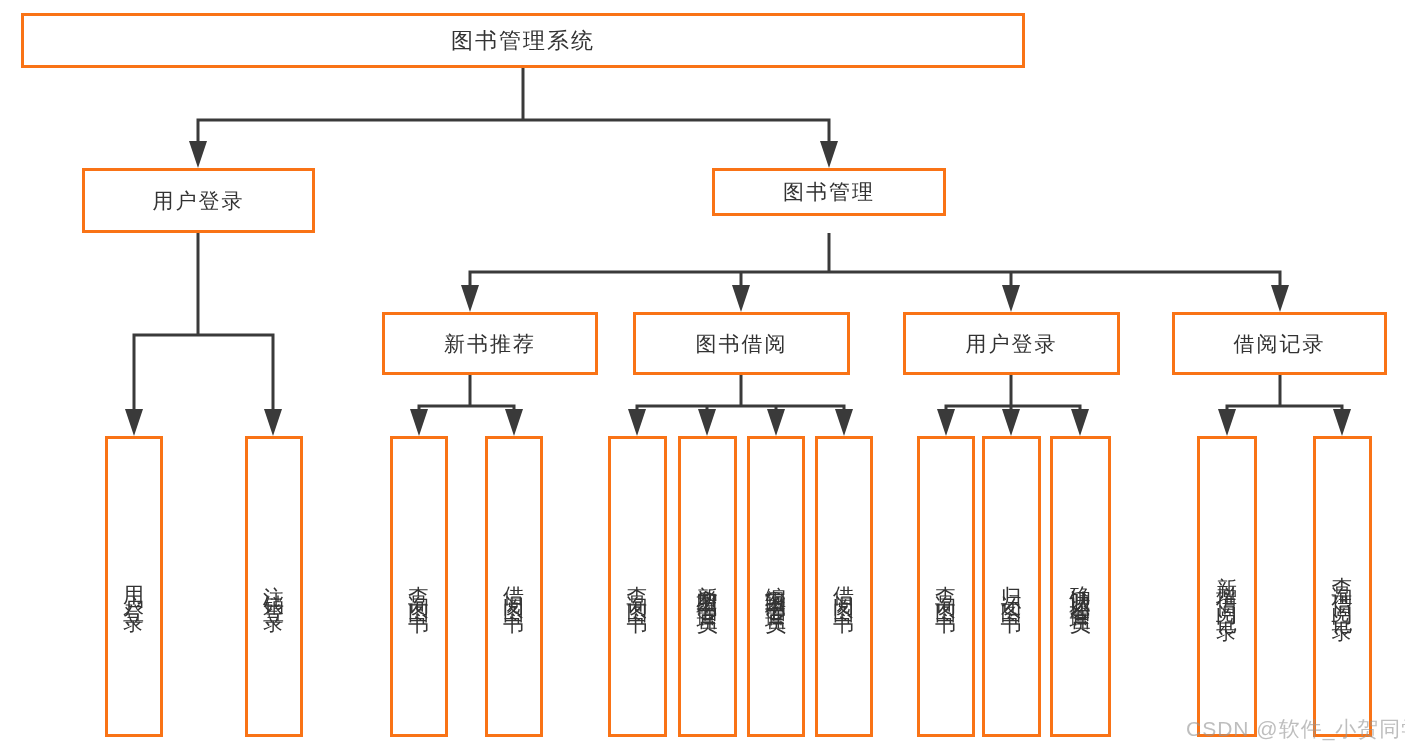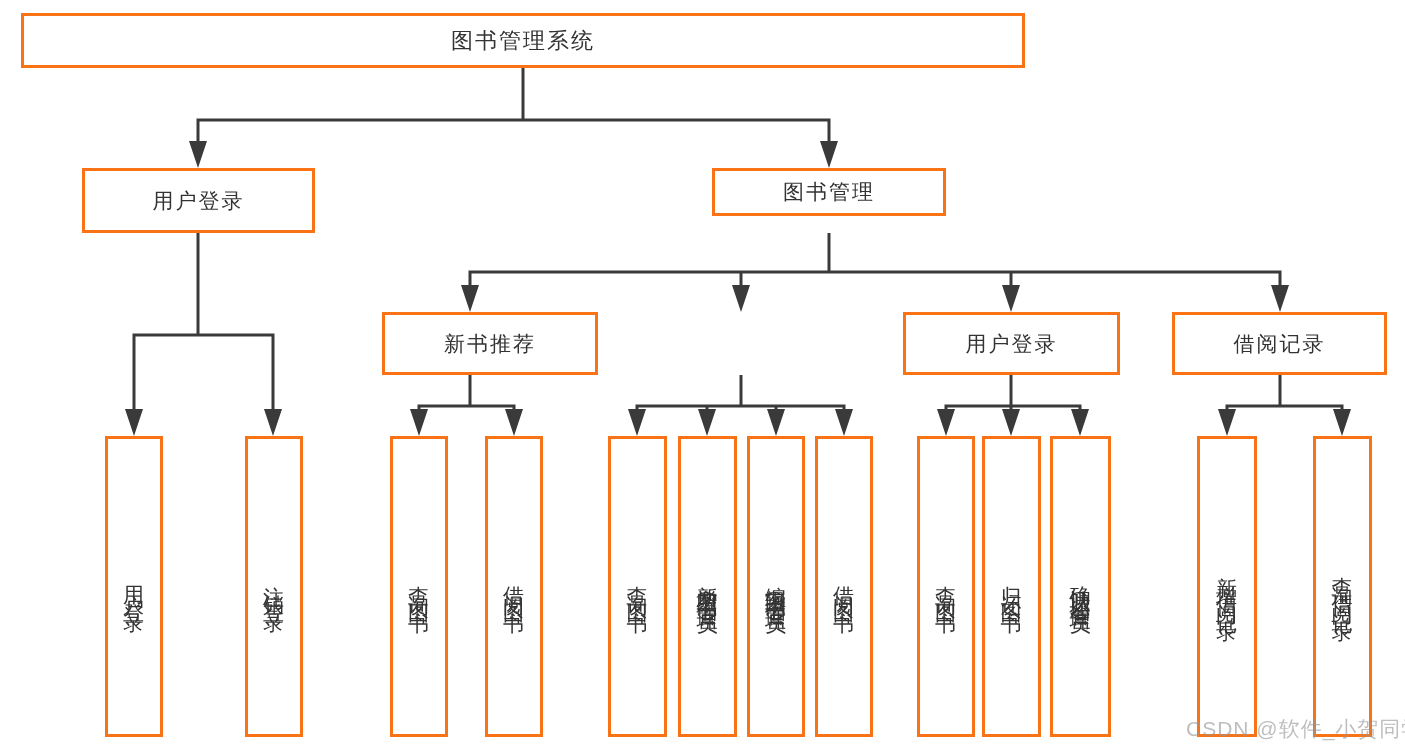--- a/index.html
+++ b/index.html
@@ -97,20 +97,21 @@
       <polygon points="1333,409 1351,409 1342,436"></polygon>
     </g>
   </svg>
 
   <div class="node root-box" style="left:21px;top:13px;width:1004px;height:55px;">图书管理系统</div>
 
   <div class="node hbox" style="left:82px;top:168px;width:233px;height:65px;">用户登录</div>
   <div class="node hbox" style="left:712px;top:168px;width:234px;height:48px;font-family:Liberation Serif, serif;">图书管理</div>
 
   <div class="node hbox" style="left:362px;top:312px;width:216px;height:63px;margin-left:20px;">新书推荐</div>
+  <div class="node hbox" style="left:633px;top:312px;width:217px;height:63px;">图书借阅</div>
   <div class="node hbox" style="left:903px;top:312px;width:217px;height:63px;">用户登录</div>
   <div class="node hbox" style="left:1172px;top:312px;width:215px;height:63px;">借阅记录</div>
 
   <div class="node vbox" style="left:105px;top:436px;width:58px;height:301px;">用户登录</div>
   <div class="node vbox" style="left:245px;top:436px;width:58px;height:301px;">注销登录</div>
 
   <div class="node vbox" style="left:390px;top:436px;width:58px;height:301px;">查询图书</div>
   <div class="node vbox" style="left:485px;top:436px;width:58px;height:301px;">借阅图书</div>
 
   <div class="node vbox" style="left:608px;top:436px;width:59px;height:301px;">查询图书</div>

